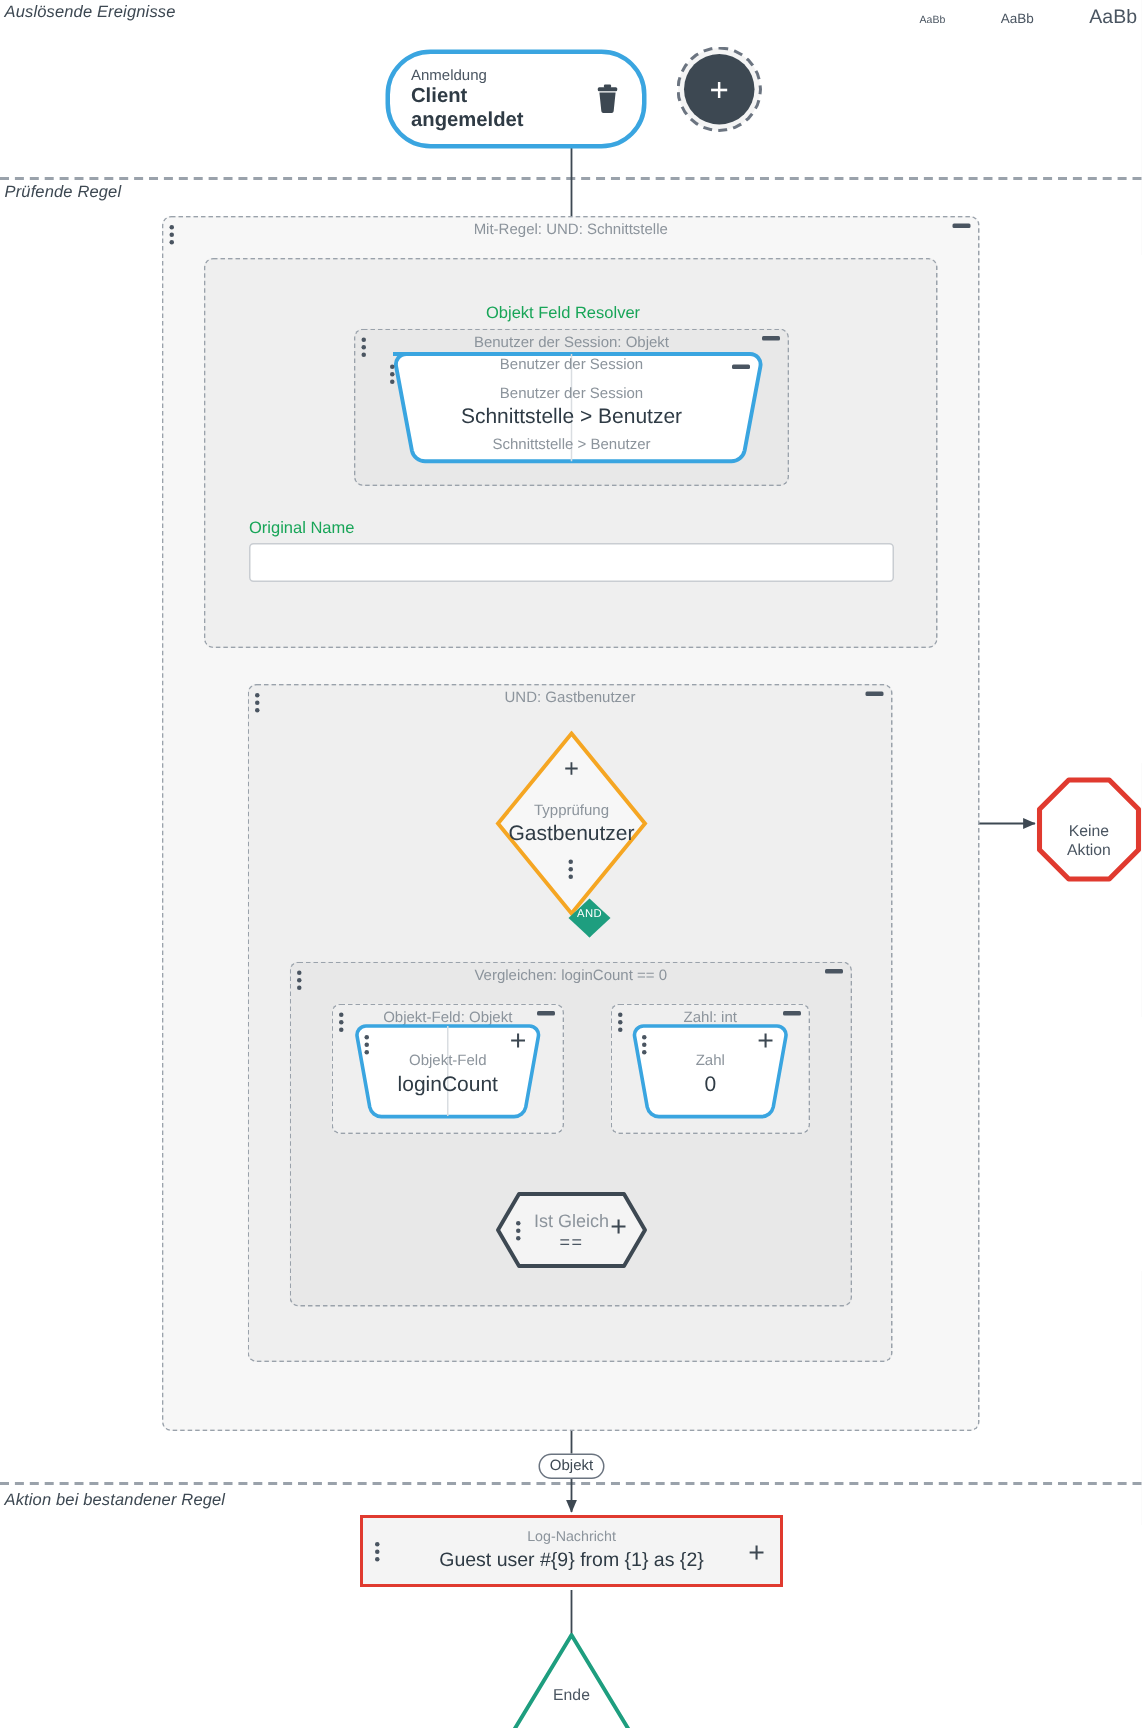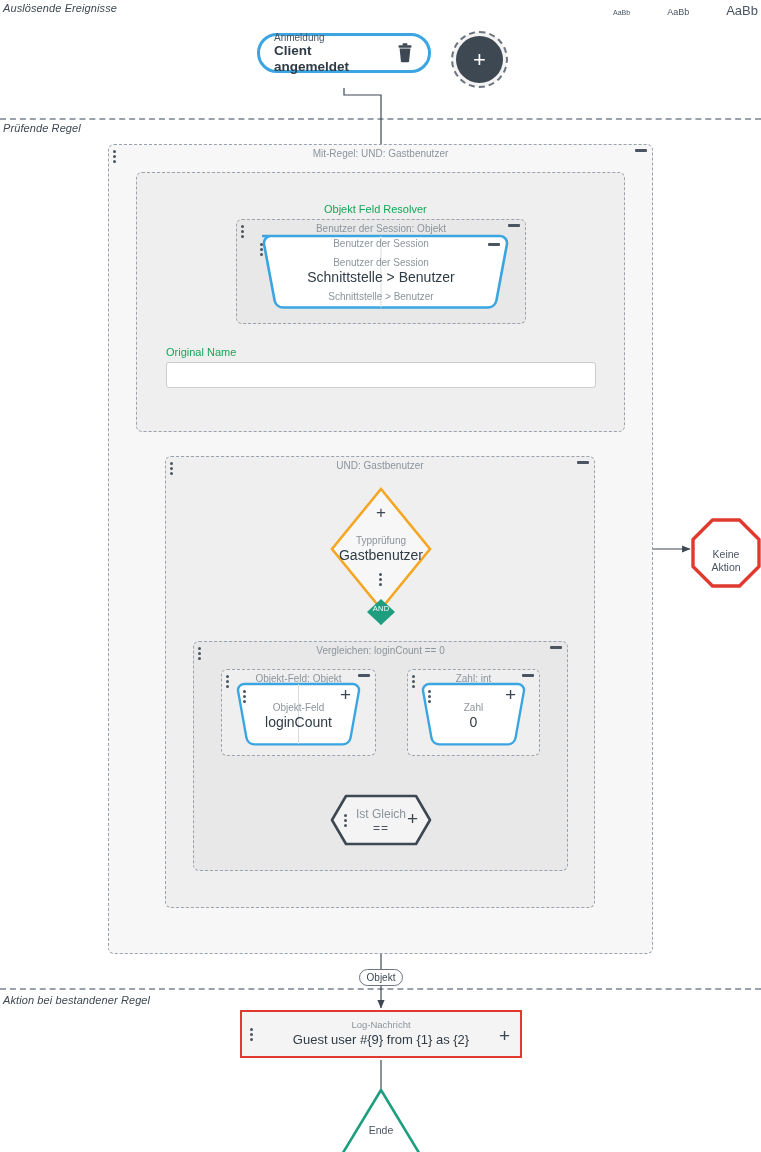--- a/index.html
+++ b/index.html
@@ -99,21 +99,21 @@
     padding:0 7px;outline:none;
   }
 
   
   .diamond{position:absolute;}
   .diamond svg{position:absolute;left:0;top:0;}
   .dm-txt{position:absolute;left:0;width:100%;text-align:center;pointer-events:none;}
   .dm-sub{font-size:10px;color:#8c949c;}
   .dm-main{font-size:14px;color:#2f3b45;}
 
-  .andchip{position:absolute;}
+  .andchip{position:absolute;margin-left:12px;}
   .andchip svg{position:absolute;left:0;top:0;}
   .and-label{
     position:absolute;left:0;top:6px;width:100%;text-align:center;
     font-size:7.5px;color:#ffffff;letter-spacing:.3px;pointer-events:none;
   }
 
   
   .hexnode{position:absolute;}
   .hexnode svg{position:absolute;left:0;top:0;}
   .hx-txt{position:absolute;left:0;width:100%;text-align:center;pointer-events:none;}
@@ -206,40 +206,40 @@
       <path d="M300,758 L300,775 L370,775 L370,793" stroke-width="1.2" marker-end="url(#arwS)"></path>
       <path d="M470,758 L470,775 L392,775 L392,793" stroke-width="1.2" marker-end="url(#arwS)"></path>
 
       <path d="M381,845 L381,969" stroke-width="1.2"></path>
       <path d="M381,986 L381,1008" stroke-width="1.2" marker-end="url(#arw)"></path>
 
       <path d="M381,1060 L381,1090" stroke-width="1.2"></path>
     </g>
   </svg>
 
-  <div class="trigger" style="left:257px;top:33px;width:174px;height:40px;">
+  <div class="trigger" style="left:257px;top:33px;width:174px;height:66px;">
     <div class="txtwrap">
       <div class="sub">Anmeldung</div>
       <div class="main">Client angemeldet</div>
     </div>
     <div class="trash">
       <svg width="18" height="20" viewBox="0 0 18 20" aria-hidden="true">
         <rect x="2.5" y="2.2" width="13" height="2.6" rx="1" fill="#3d4852"></rect>
         <rect x="6.6" y="0.3" width="4.8" height="2.4" rx="0.8" fill="#3d4852"></rect>
         <path d="M3.6,5.6 h10.8 l-1.3,12.6 a1.3,1.3 0 0 1 -1.3,1.1 h-5.6 a1.3,1.3 0 0 1 -1.3,-1.1 z" fill="#3d4852"></path>
       </svg>
     </div>
   </div>
 
   <div class="addbtn" style="left:456px;top:36px;width:47px;height:47px;">
     <span class="pl">+</span>
   </div>
 
   <div class="group fill-lt" style="left:108px;top:144px;width:545px;height:810px;">
-    <div class="ghdr">Mit-Regel: UND: Gastbenutzer</div>
+    <div class="ghdr">Mit-Regel: UND: Schnittstelle</div>
     <div class="dots">
         <i></i>
         <i></i>
         <i></i>
       </div>
     <div class="minus"></div>
   </div>
 
   <div class="group fill-md" style="left:136px;top:172px;width:489px;height:260px;"></div>
 

